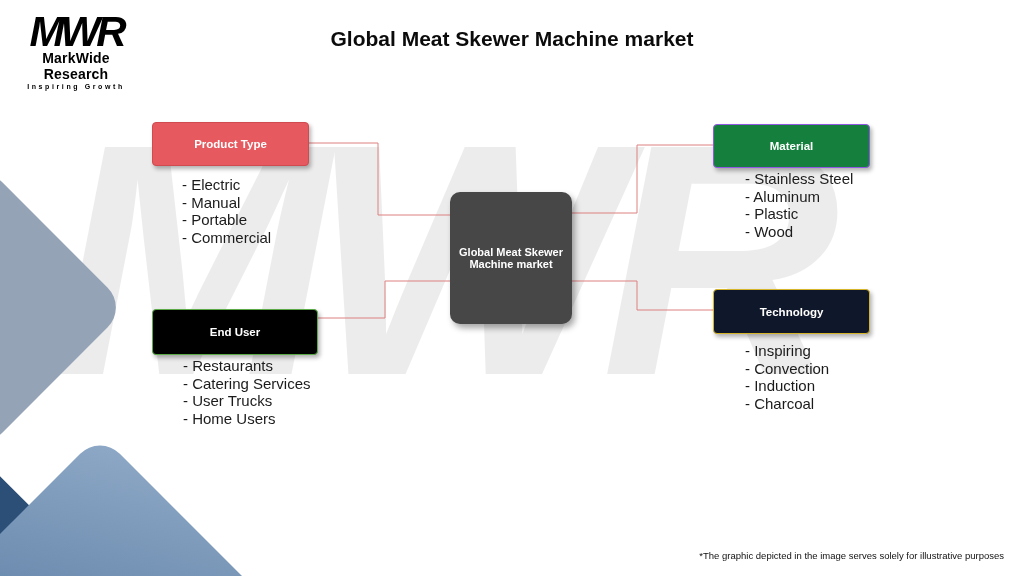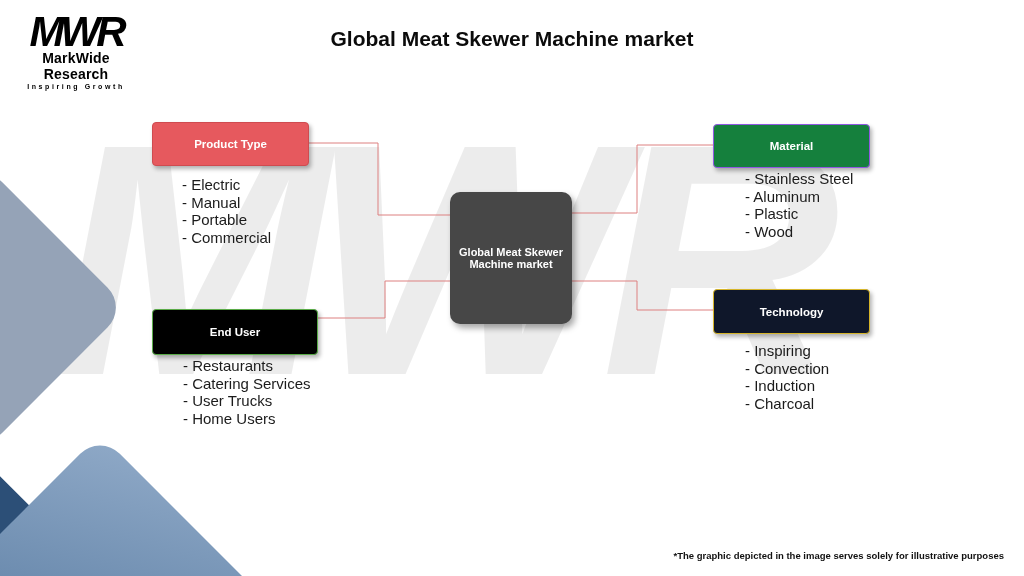--- a/index.html
+++ b/index.html
@@ -69,21 +69,21 @@
     padding:0 6px;box-sizing:border-box;
   }
 
   
   .source-line{
     position:absolute;left:0;right:0;top:545px;z-index:2;
     text-align:center;font-size:12.5px;font-weight:bold;color:#000;
   }
   .disclaimer{
     position:absolute;right:20px;top:550px;z-index:2;
-    font-size:9.5px;font-weight:700;color:#111;
+    font-size:9.5px;font-weight:400;color:#111;
   }
 </style>
 </head>
 <body>
 
 <div class="stage">
 
   <div class="watermark">MWR</div>
   <div class="shape shape-gray"></div>
   <div class="shape shape-navy"></div>

